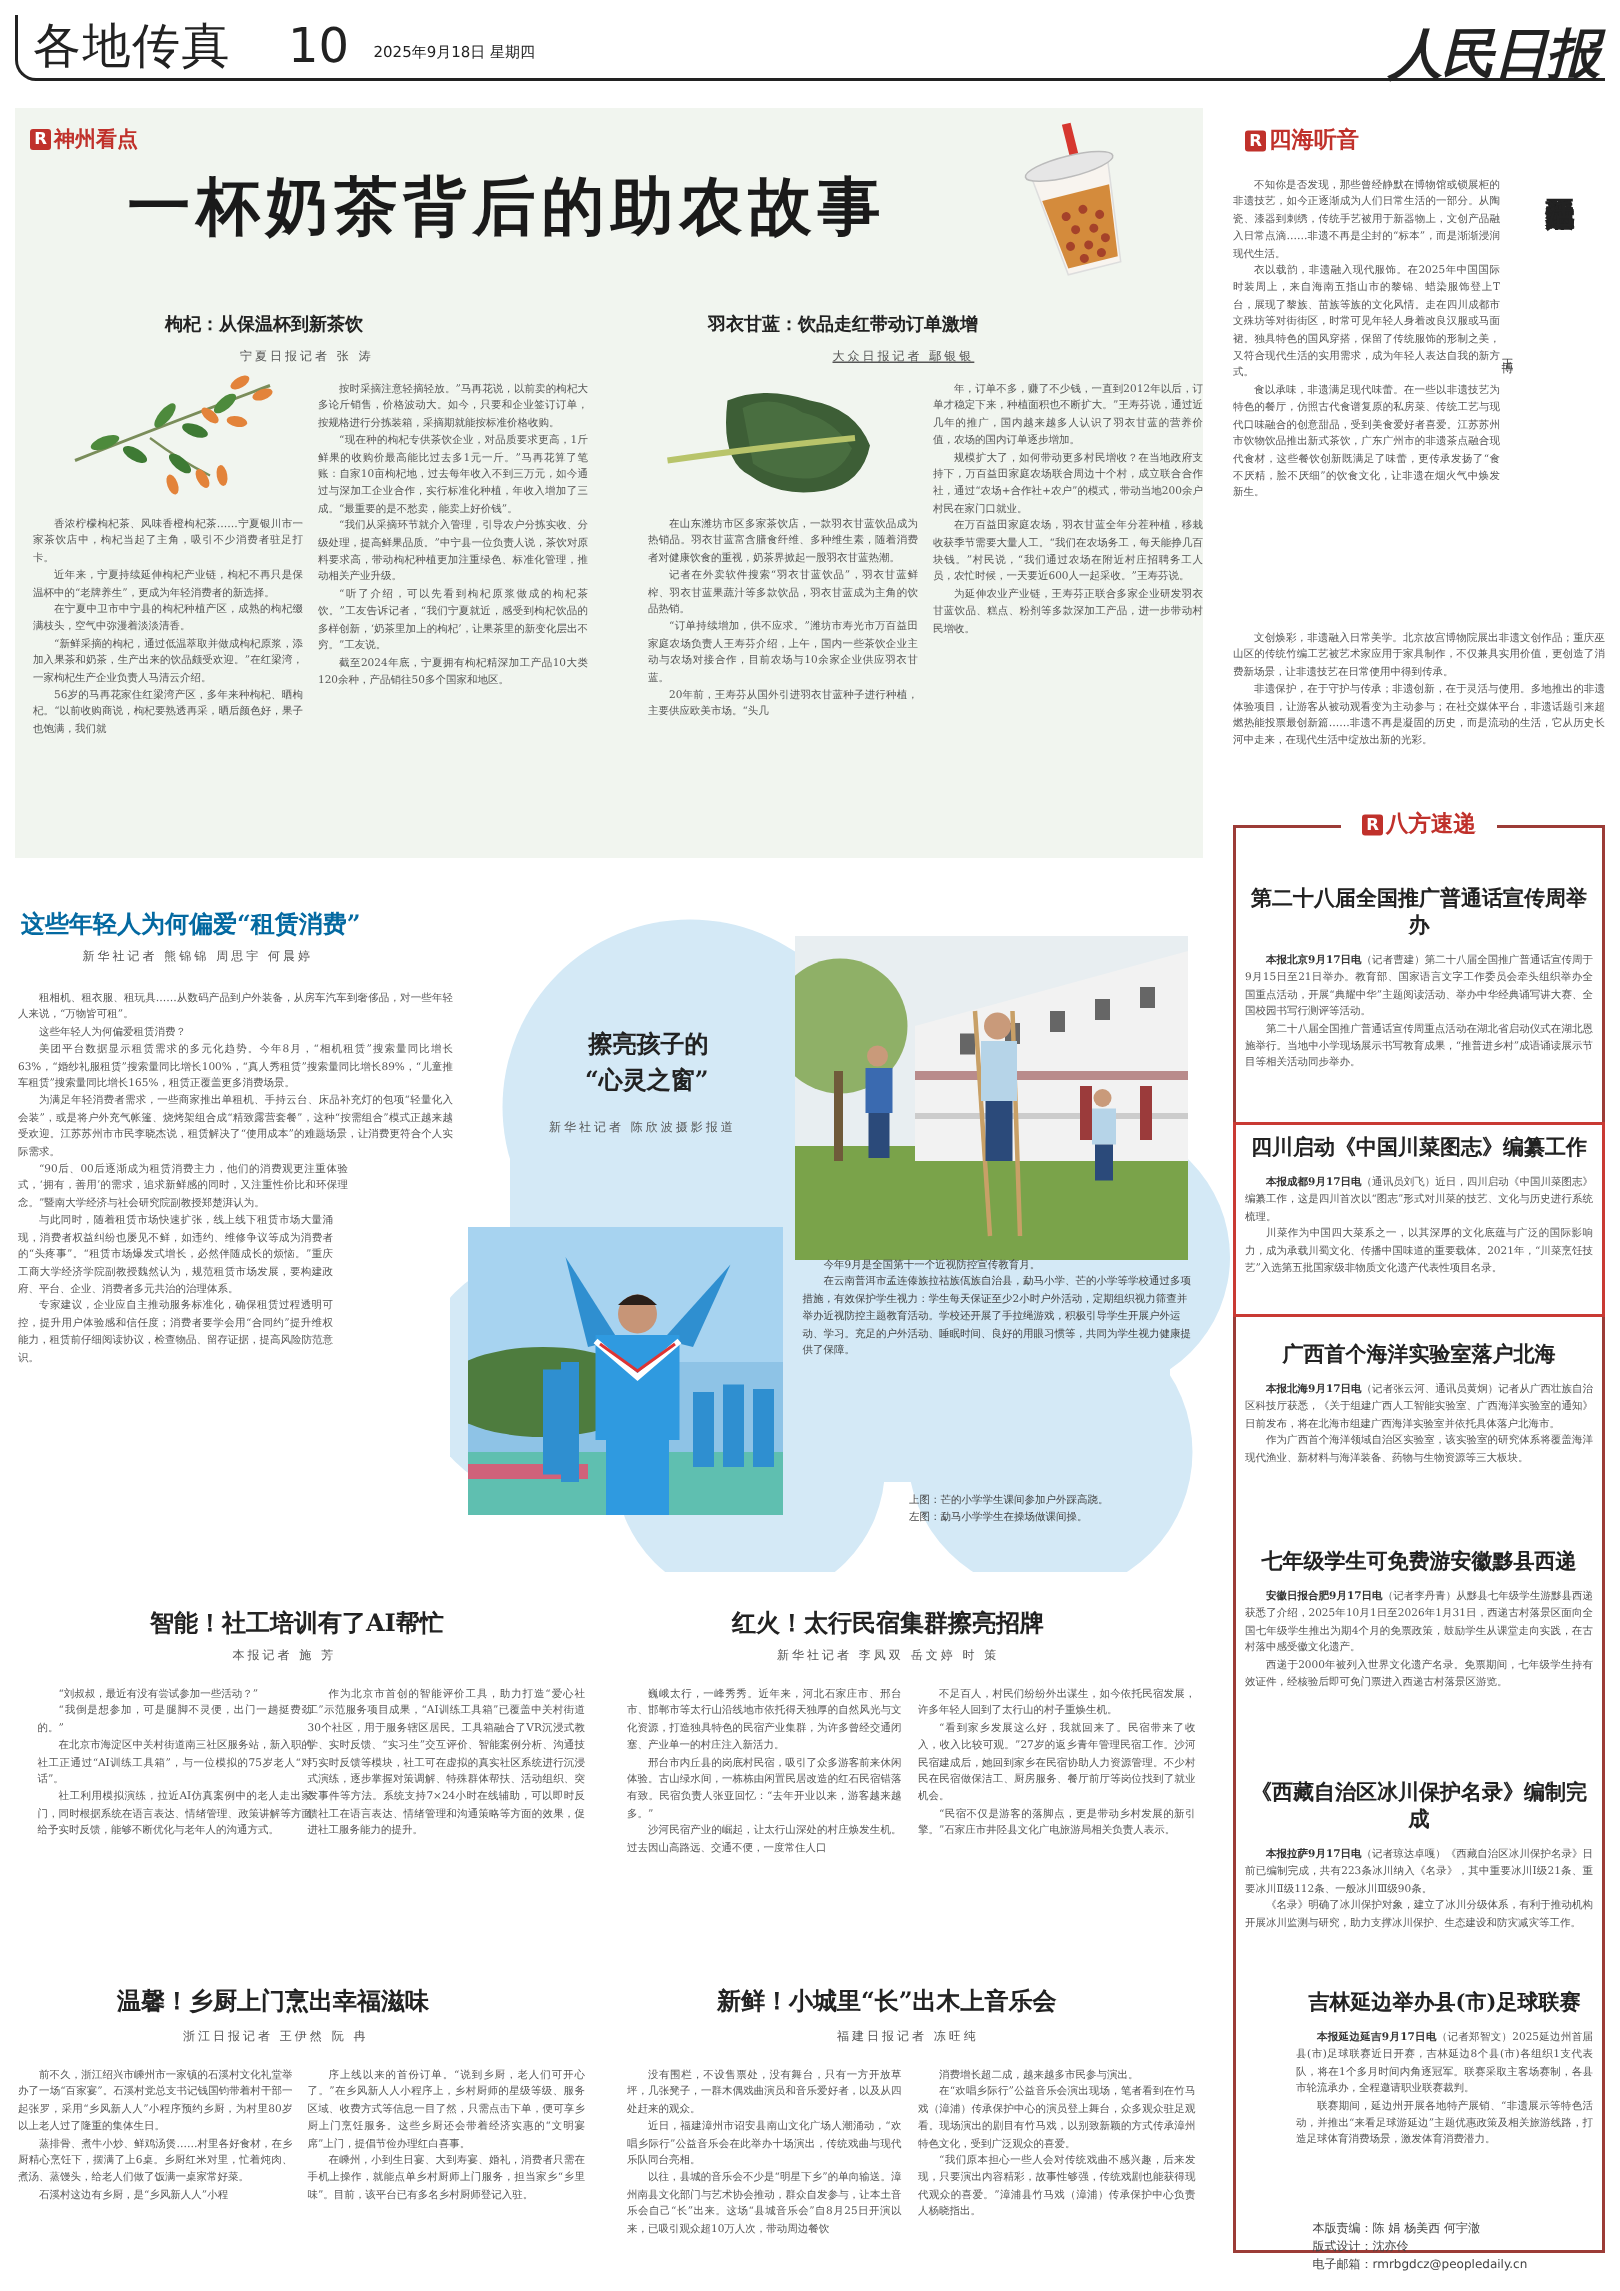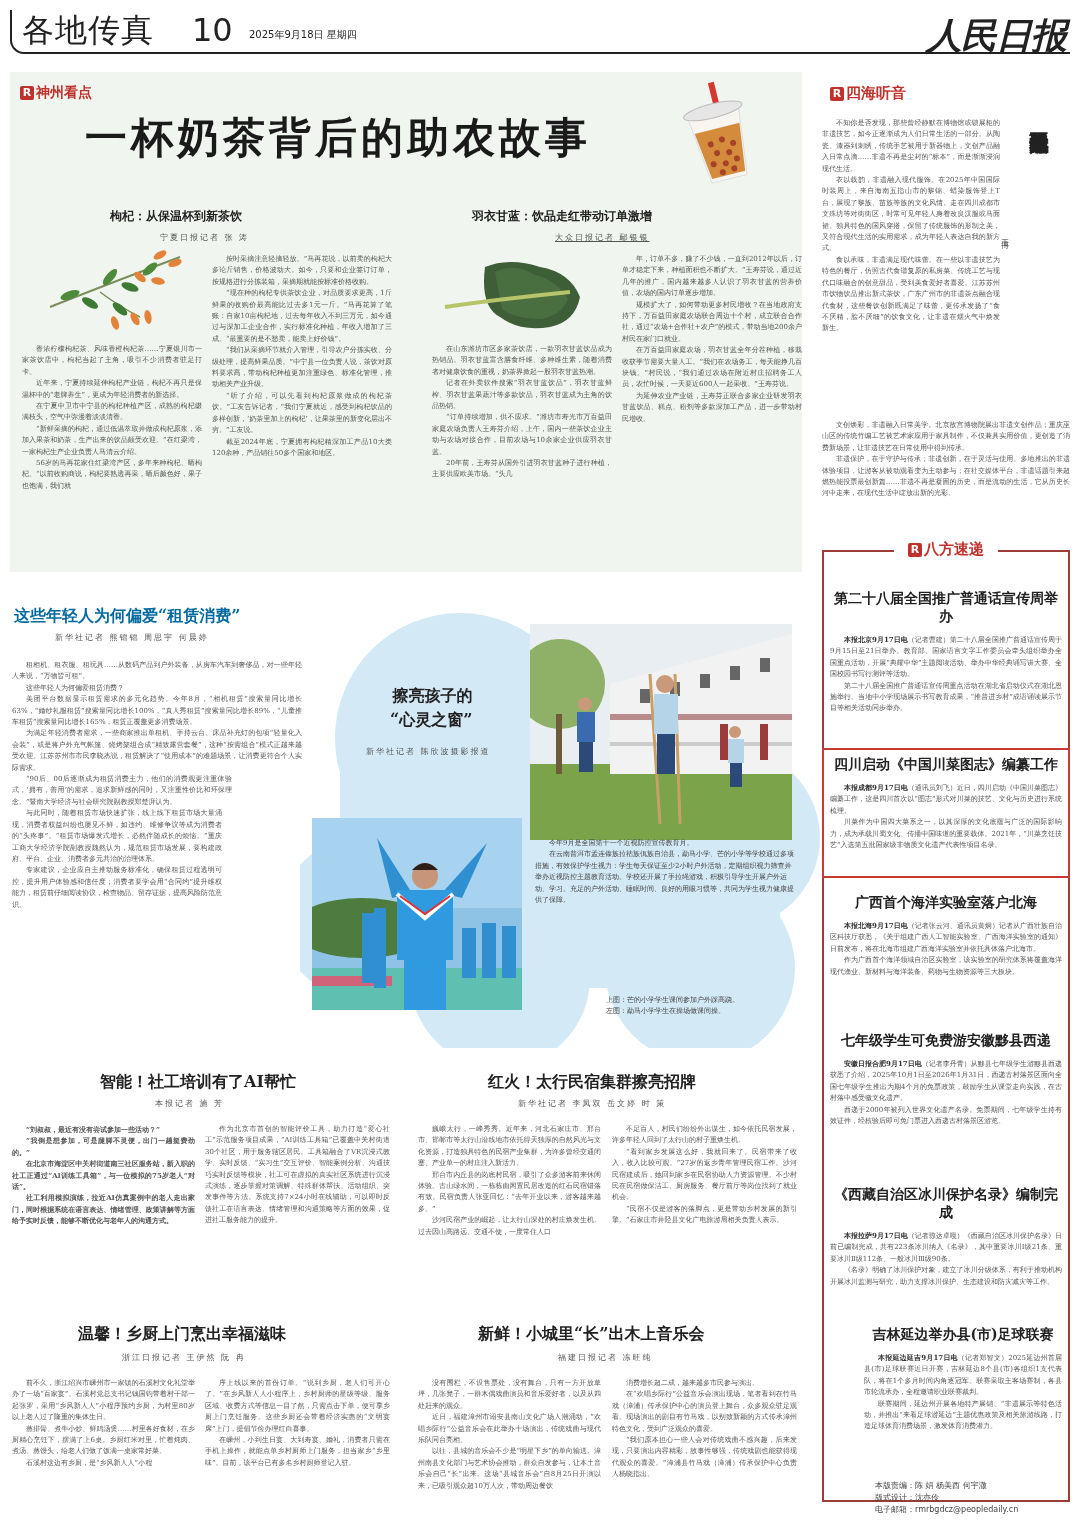--- a/index.html
+++ b/index.html
@@ -319,21 +319,21 @@
   <p>今年9月是全国第十一个近视防控宣传教育月。</p>
   <p>在云南普洱市孟连傣族拉祜族佤族自治县，勐马小学、芒的小学等学校通过多项措施，有效保护学生视力：学生每天保证至少2小时户外活动，定期组织视力筛查并举办近视防控主题教育活动。学校还开展了手拉绳游戏，积极引导学生开展户外运动、学习。充足的户外活动、睡眠时间、良好的用眼习惯等，共同为学生视力健康提供了保障。</p>
 </div>
 <div class="photo-legend">
   <div>上图：芒的小学学生课间参加户外踩高跷。</div>
   <div>左图：勐马小学学生在操场做课间操。</div>
 </div>
 
 <div class="art-title" style="left:85px; top:1072px;margin-left:15px;">智能！社工培训有了AI帮忙</div>
 <div class="byline" style="left:155px; top:1098px;">本报记者 施 芳</div>
-<div class="col" style="left:12px; top:1124px; width:183px;font-weight:bold;">
+<div class="col" style="left:25px; top:1124px; width:183px;">
   <p>“刘叔叔，最近有没有尝试参加一些活动？”</p>
   <p>“我倒是想参加，可是腿脚不灵便，出门一趟挺费劲的。”</p>
   <p>在北京市海淀区中关村街道南三社区服务站，新入职的社工正通过“AI训练工具箱”，与一位模拟的75岁老人“对话”。</p>
   <p>社工利用模拟演练，拉近AI仿真案例中的老人走出家门，同时根据系统在语言表达、情绪管理、政策讲解等方面给予实时反馈，能够不断优化与老年人的沟通方式。</p>
 </div>
 <div class="col" style="left:205px; top:1124px; width:185px;">
   <p>作为北京市首创的智能评价工具，助力打造“爱心社工”示范服务项目成果，“AI训练工具箱”已覆盖中关村街道30个社区，用于服务辖区居民。工具箱融合了VR沉浸式教学、实时反馈、“实习生”交互评价、智能案例分析、沟通技巧实时反馈等模块，社工可在虚拟的真实社区系统进行沉浸式演练，逐步掌握对策调解、特殊群体帮扶、活动组织、突发事件等方法。系统支持7×24小时在线辅助，可以即时反馈社工在语言表达、情绪管理和沟通策略等方面的效果，促进社工服务能力的提升。</p>
 </div>
 
 <div class="art-title" style="left:488px; top:1072px;">红火！太行民宿集群擦亮招牌</div>

